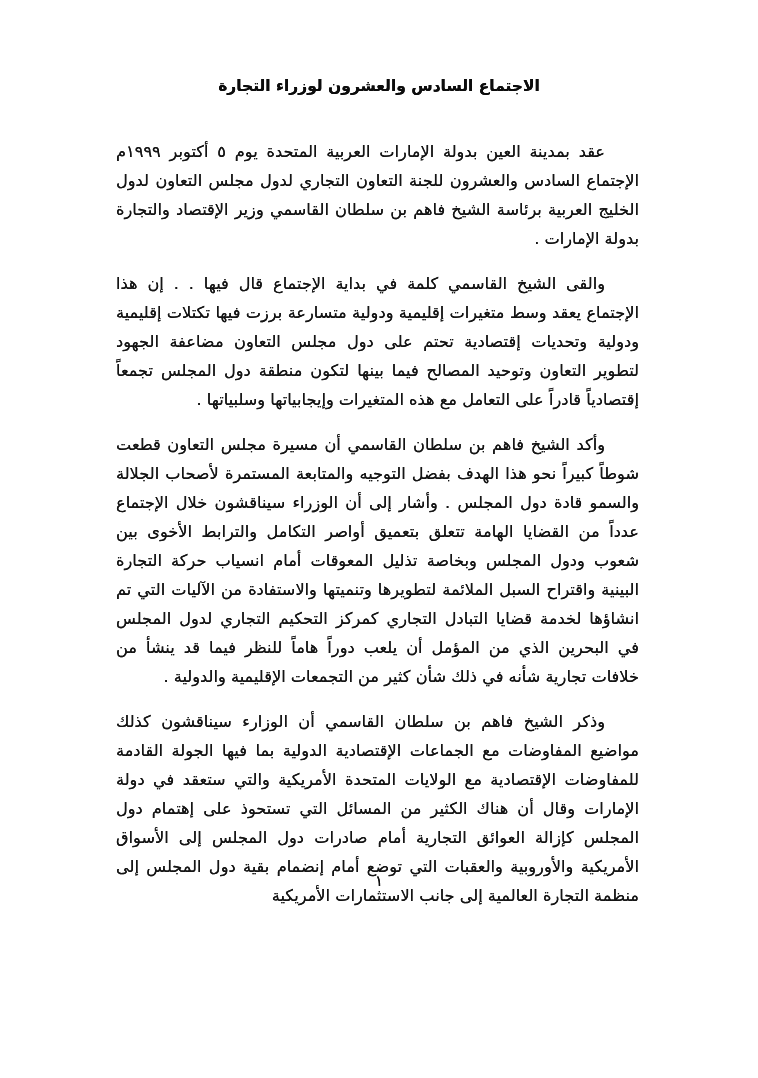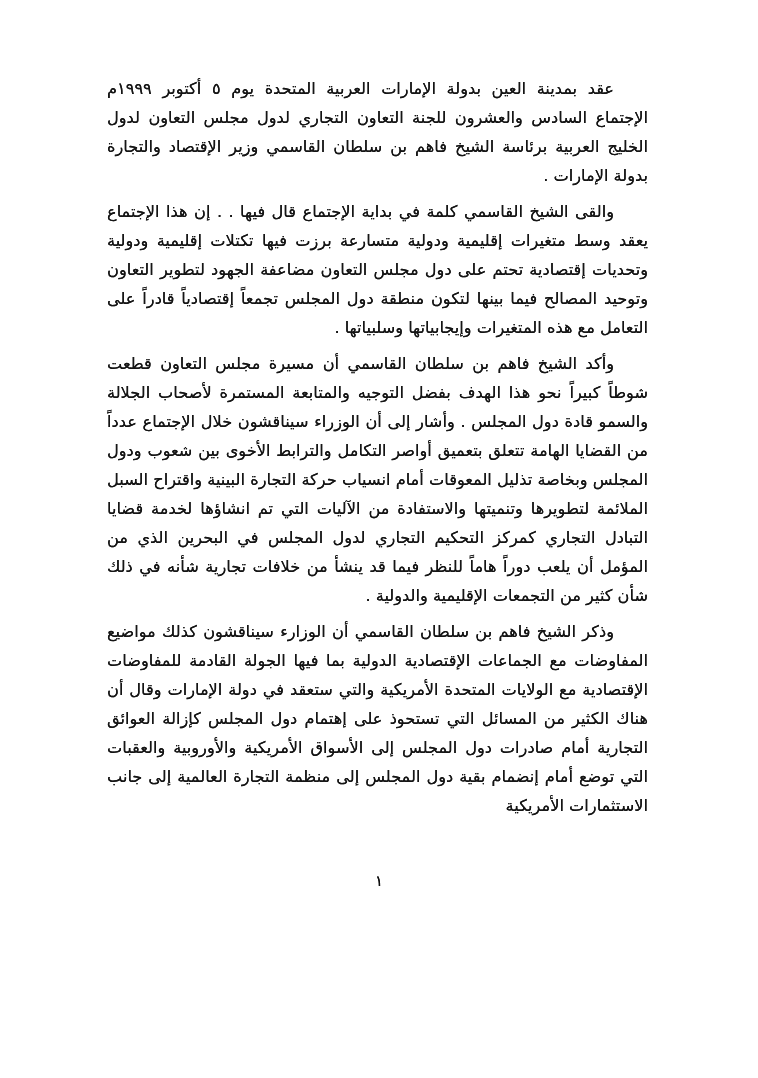--- a/index.html
+++ b/index.html
@@ -32,41 +32,42 @@
   .body-text {
     margin: 38px 103px 0 100px;
     font-size: 16.2px;
     line-height: 29px;
     text-align: justify;
     text-align-last: right;
     color: #151515;
     text-shadow: 0 0 0.4px #1a1a1a;
   }
   .body-text p {
-    margin: 7px;
+    margin: 16px;
     padding: 0;
     text-indent: 34px;
   }
   .page-number {
     position: absolute;
     top: 872px;
     left: 0;
     right: 0;
     text-align: center;
     font-size: 15px;
     color: #0f0f0f;
     text-shadow: 0 0 0.4px #000;
   }
 </style>
 </head>
 <body>
 
 <div class="page">
 
   <div class="title-block">
+    <div>الاجتماع السادس والعشرون لوزراء التجارة</div>
   </div>
 
   <div class="body-text">
     <p>عقد بمدينة العين بدولة الإمارات العربية المتحدة يوم ٥ أكتوبر ١٩٩٩م الإجتماع السادس والعشرون للجنة التعاون التجاري لدول مجلس التعاون لدول الخليج العربية برئاسة الشيخ فاهم بن سلطان القاسمي وزير الإقتصاد والتجارة بدولة الإمارات .</p>
     <p>والقى الشيخ القاسمي كلمة في بداية الإجتماع قال فيها . . إن هذا الإجتماع يعقد وسط متغيرات إقليمية ودولية متسارعة برزت فيها تكتلات إقليمية ودولية وتحديات إقتصادية تحتم على دول مجلس التعاون مضاعفة الجهود لتطوير التعاون وتوحيد المصالح فيما بينها لتكون منطقة دول المجلس تجمعاً إقتصادياً قادراً على التعامل مع هذه المتغيرات وإيجابياتها وسلبياتها .</p>
     <p>وأكد الشيخ فاهم بن سلطان القاسمي أن مسيرة مجلس التعاون قطعت شوطاً كبيراً نحو هذا الهدف بفضل التوجيه والمتابعة المستمرة لأصحاب الجلالة والسمو قادة دول المجلس . وأشار إلى أن الوزراء سيناقشون خلال الإجتماع عدداً من القضايا الهامة تتعلق بتعميق أواصر التكامل والترابط الأخوى بين شعوب ودول المجلس وبخاصة تذليل المعوقات أمام انسياب حركة التجارة البينية واقتراح السبل الملائمة لتطويرها وتنميتها والاستفادة من الآليات التي تم انشاؤها لخدمة قضايا التبادل التجاري كمركز التحكيم التجاري لدول المجلس في البحرين الذي من المؤمل أن يلعب دوراً هاماً للنظر فيما قد ينشأ من خلافات تجارية شأنه في ذلك شأن كثير من التجمعات الإقليمية والدولية .</p>
     <p>وذكر الشيخ فاهم بن سلطان القاسمي أن الوزارء سيناقشون كذلك مواضيع المفاوضات مع الجماعات الإقتصادية الدولية بما فيها الجولة القادمة للمفاوضات الإقتصادية مع الولايات المتحدة الأمريكية والتي ستعقد في دولة الإمارات وقال أن هناك الكثير من المسائل التي تستحوذ على إهتمام دول المجلس كإزالة العوائق التجارية أمام صادرات دول المجلس إلى الأسواق الأمريكية والأوروبية والعقبات التي توضع أمام إنضمام بقية دول المجلس إلى منظمة التجارة العالمية إلى جانب الاستثمارات الأمريكية</p>
   </div>
 
   <div class="page-number">١</div>

